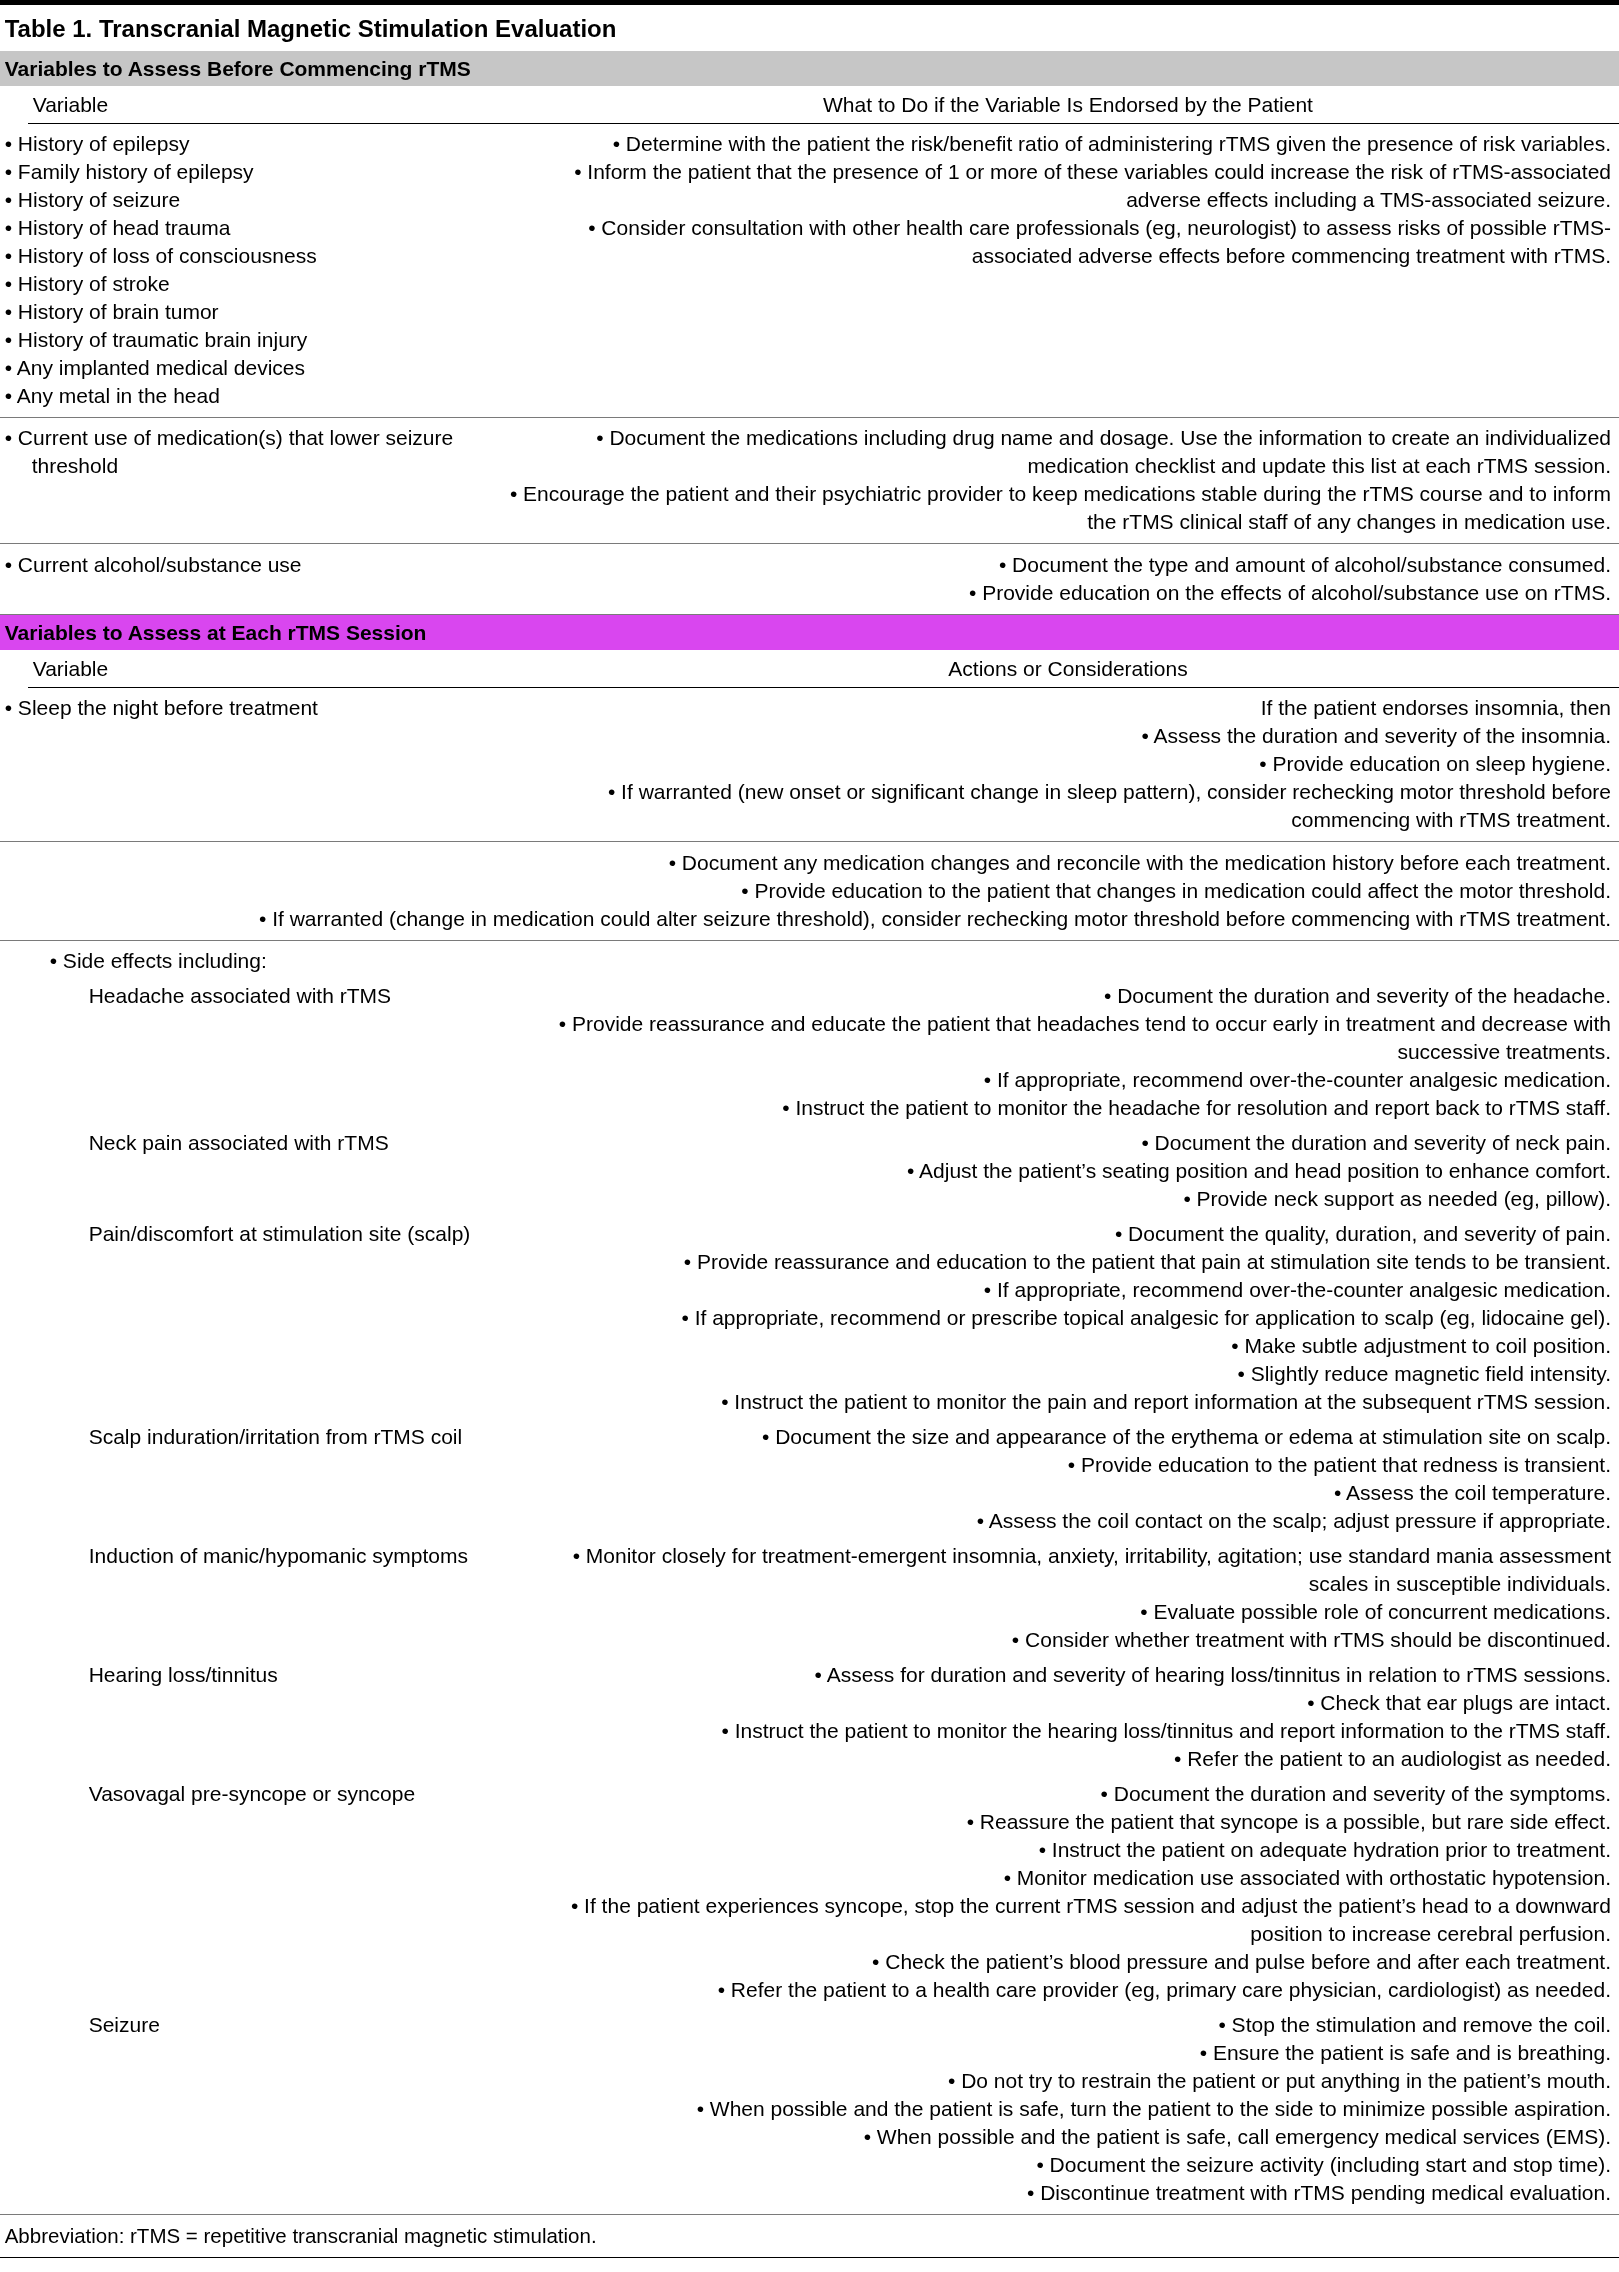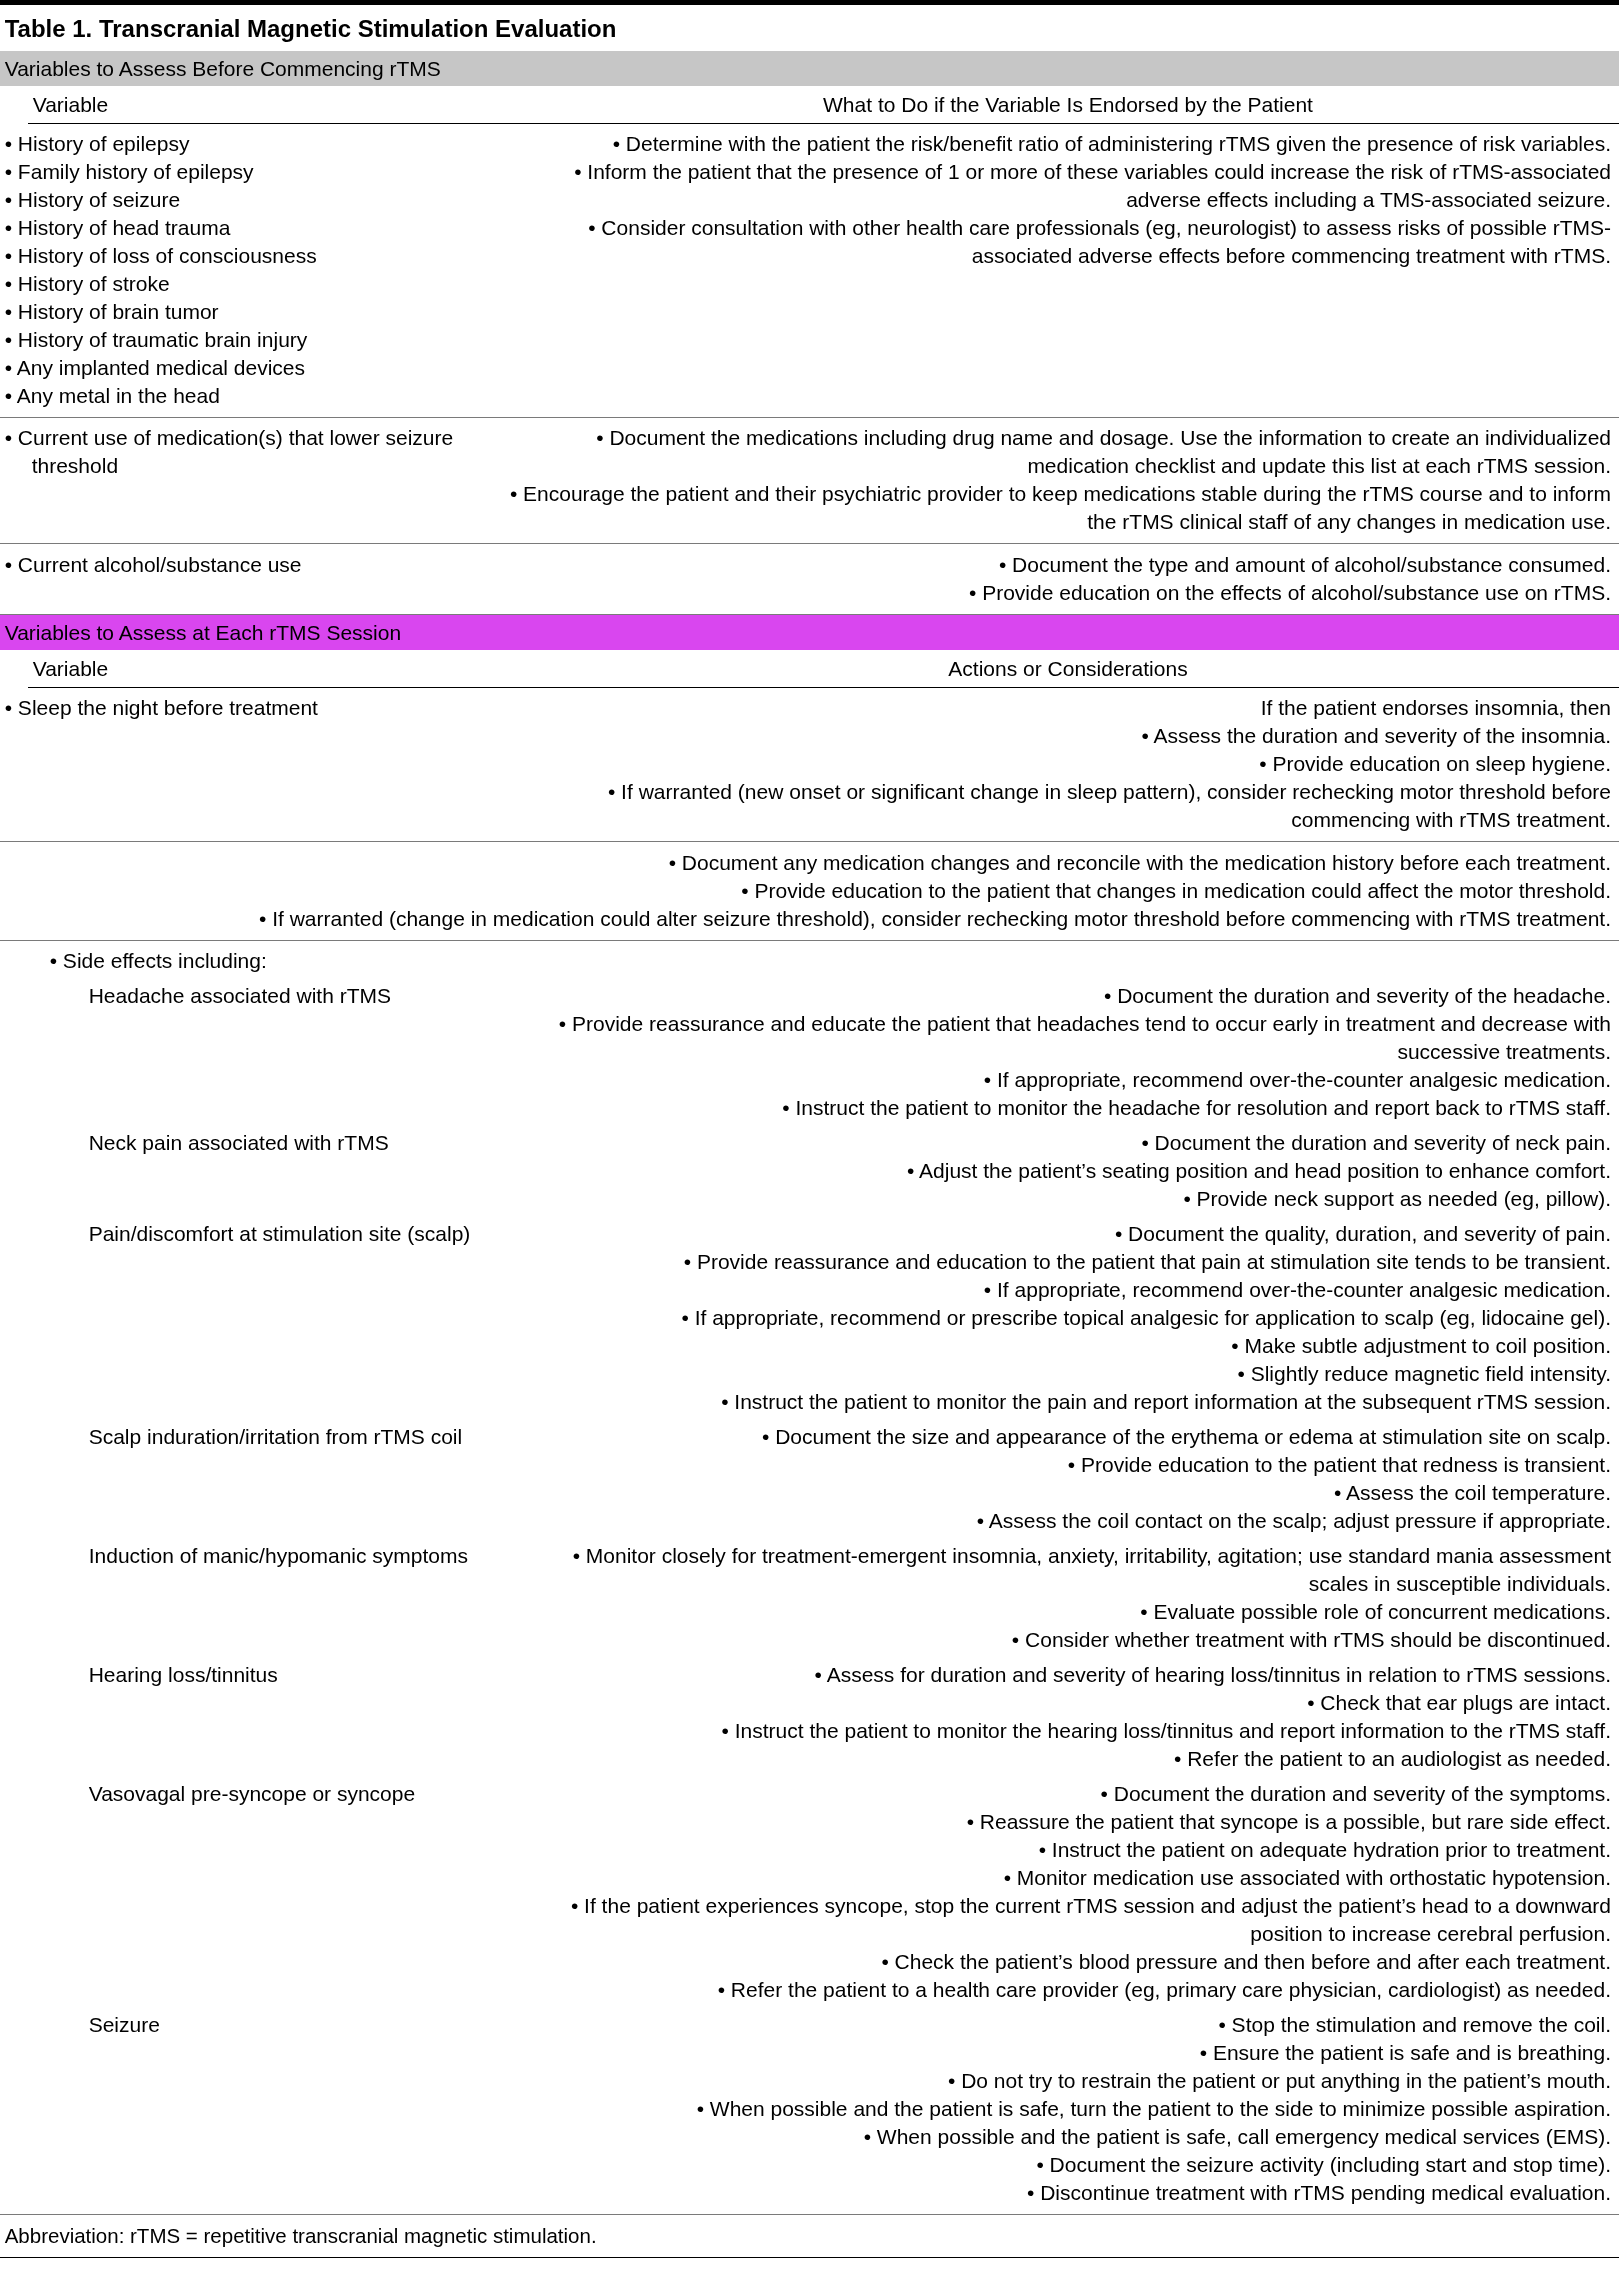--- a/index.html
+++ b/index.html
@@ -11,21 +11,21 @@
     background: #fff;
     border-top: 5.5px solid #000;
   }
   .title {
     font-size: 24px;
     font-weight: 700;
     padding: 9.5px 6.3px 8px 4.7px;
   }
   .band {
     background: #c6c6c6;
-    font-weight: 400;
+    font-weight: 700;
     font-size: 21px;
     padding: 6.3px 6.3px 5.5px 4.7px;
   }
   .colhead {
     display: flex;
     align-items: flex-end;
     font-size: 21px;
     padding: 7px 0 5.5px 0;
     border-bottom: 1.6px solid #000;
     margin-left: 28px;
@@ -237,21 +237,21 @@
             <div class="subrow gap">
               <div class="cell c1">
                 <div class="sublabel">Vasovagal pre-syncope or syncope</div>
               </div>
               <div class="cell c2">
                 <div class="b">• Document the duration and severity of the symptoms.</div>
                 <div class="b">• Reassure the patient that syncope is a possible, but rare side effect.</div>
                 <div class="b">• Instruct the patient on adequate hydration prior to treatment.</div>
                 <div class="b">• Monitor medication use associated with orthostatic hypotension.</div>
                 <div class="b">• If the patient experiences syncope, stop the current rTMS session and adjust the patient’s head to a downward position to increase cerebral perfusion.</div>
-                <div class="b">• Check the patient’s blood pressure and then before and after each treatment.</div>
+                <div class="b">• Check the patient’s blood pressure and pulse before and after each treatment.</div>
                 <div class="b">• Refer the patient to a health care provider (eg, primary care physician, cardiologist) as needed.</div>
               </div>
             </div>
             <div class="subrow gap">
               <div class="cell c1">
                 <div class="sublabel">Seizure</div>
               </div>
               <div class="cell c2">
                 <div class="b">• Stop the stimulation and remove the coil.</div>
                 <div class="b">• Ensure the patient is safe and is breathing.</div>

